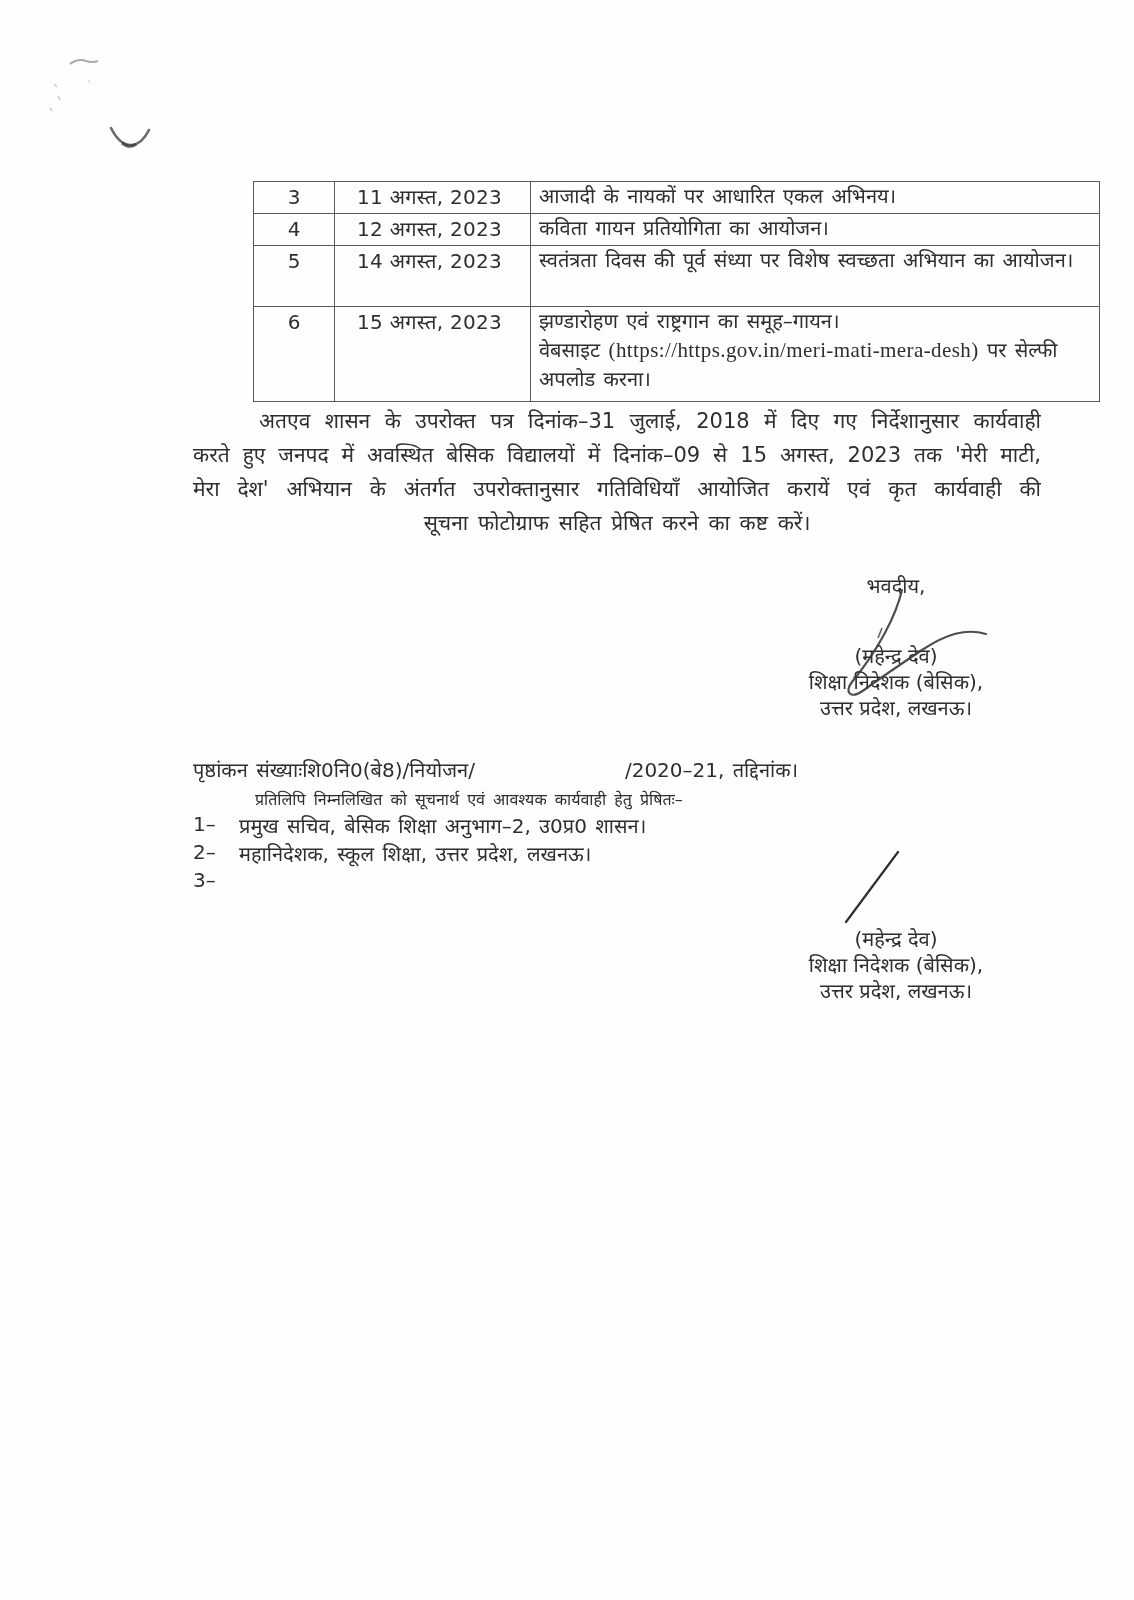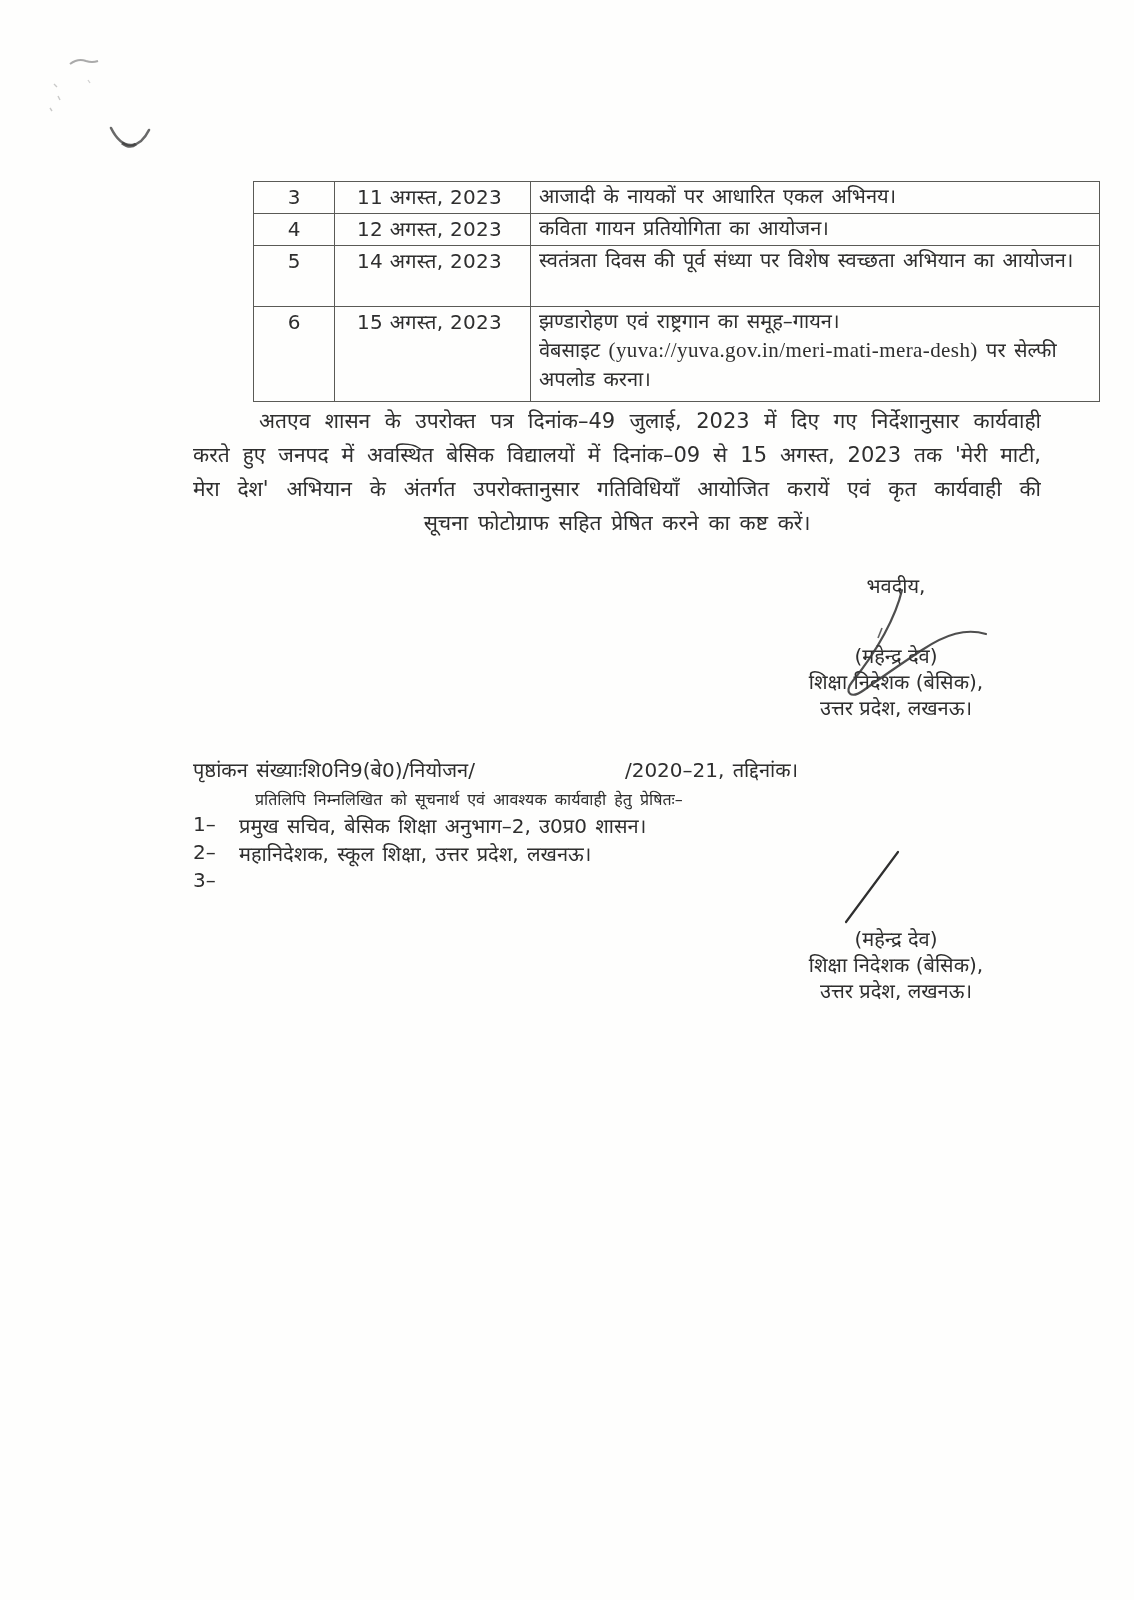--- a/index.html
+++ b/index.html
@@ -95,46 +95,46 @@
         <td class="c-date">14 अगस्त, 2023</td>
         <td class="c-desc">स्वतंत्रता दिवस की पूर्व संध्या पर विशेष स्वच्छता अभियान का आयोजन।</td>
       </tr>
       <tr class="r-3cell">
         <td class="c-sn">6</td>
         <td class="c-date">15 अगस्त, 2023</td>
         <td class="c-desc">
           <span class="desc-line">झण्डारोहण एवं राष्ट्रगान का समूह–गायन।</span>
           <span class="desc-line">
             <span>वेबसाइट</span>
-            <span class="url-serif">(yuva://yuva.gov.in/meri-mati-mera-desh)</span>
+            <span class="url-serif">(https://https.gov.in/meri-mati-mera-desh)</span>
             <span>पर सेल्फी अपलोड करना।</span>
           </span>
         </td>
       </tr>
     </tbody>
   </table>
 
-  <div class="para-line jl indent" style="top:406px;">अतएव शासन के उपरोक्त  पत्र दिनांक–49 जुलाई, 2023  में दिए गए निर्देशानुसार कार्यवाही</div>
+  <div class="para-line jl indent" style="top:406px;">अतएव शासन के उपरोक्त  पत्र दिनांक–31 जुलाई, 2018  में दिए गए निर्देशानुसार कार्यवाही</div>
   <div class="para-line jl" style="top:440px;">करते हुए जनपद में अवस्थित बेसिक विद्यालयों में दिनांक–09 से 15 अगस्त, 2023 तक 'मेरी माटी,</div>
   <div class="para-line jl" style="top:474px;">मेरा देश' अभियान के अंतर्गत उपरोक्तानुसार गतिविधियाँ आयोजित करायें एवं कृत कार्यवाही की</div>
   <div class="para-line" style="top:508px;text-align:center;">सूचना फोटोग्राफ सहित प्रेषित करने का कष्ट करें।</div>
 
   <div class="sig-block sig1">
     <span class="sig-salutation">भवदीय,</span>
     <span class="sig-name">(महेन्द्र देव)</span>
     <span class="sig-title">शिक्षा निदेशक (बेसिक),</span>
     <span class="sig-place">उत्तर प्रदेश, लखनऊ।</span>
   </div>
   <svg class="mark" style="left:800px; top:588px;" width="190" height="120" viewBox="0 0 190 120">
     <path d="M102,2 C96,28 78,62 52,94 C44,104 50,112 64,102 C86,86 104,74 122,62 C146,46 166,40 186,46" fill="none" stroke="#3b3b3b" stroke-width="2.2" stroke-linecap="round" opacity="0.9"></path>
     <path d="M78,50 l4,-10" fill="none" stroke="#3b3b3b" stroke-width="1.6" opacity="0.8"></path>
   </svg>
 
   <div class="endorse-row">
-    <span>पृष्ठांकन संख्याःशि0नि9(बे0)/नियोजन/</span>
+    <span>पृष्ठांकन संख्याःशि0नि0(बे8)/नियोजन/</span>
     <span class="endorse-gap"></span>
     <span>/2020–21, तद्दिनांक।</span>
   </div>
   <div class="copy-line">प्रतिलिपि निम्नलिखित को सूचनार्थ एवं आवश्यक कार्यवाही हेतु प्रेषितः–</div>
 
   <div class="recipients">
     <div class="recipient">
       <span class="rec-num">1–</span>
       <span>प्रमुख सचिव, बेसिक शिक्षा अनुभाग–2, उ0प्र0 शासन।</span>
     </div>

